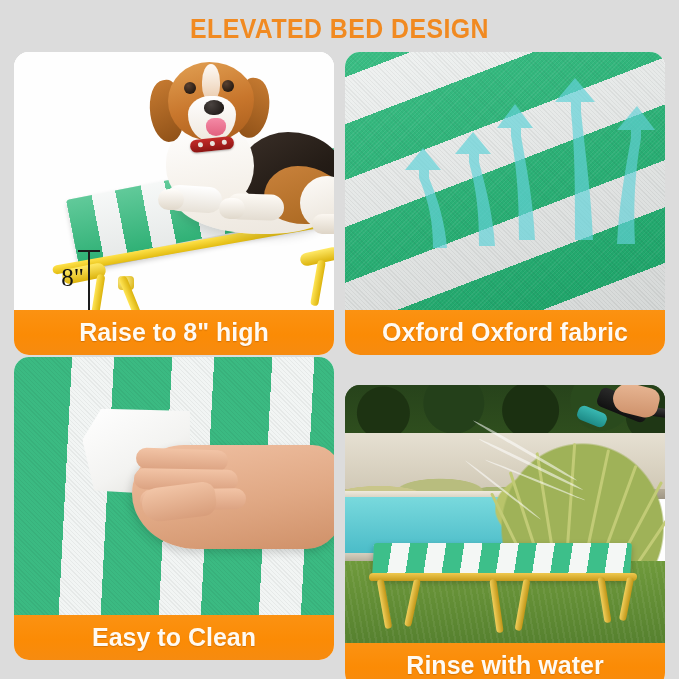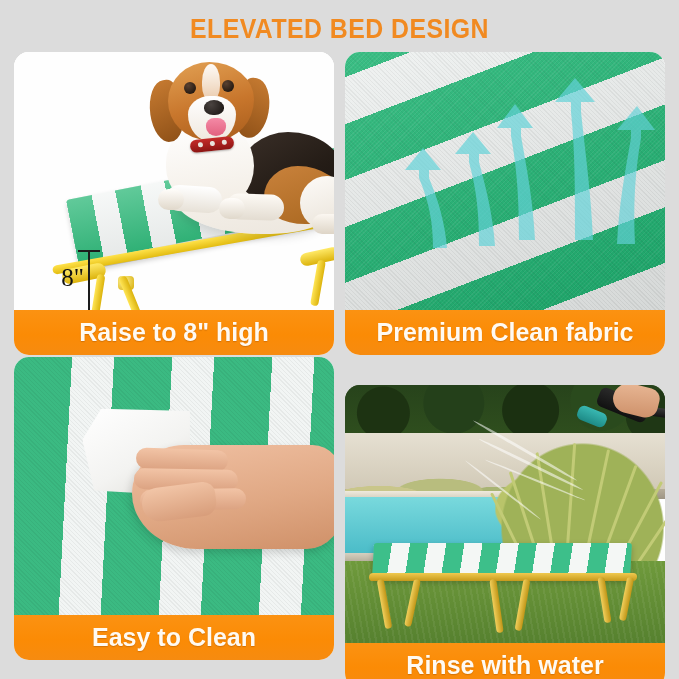--- a/index.html
+++ b/index.html
@@ -392,21 +392,21 @@
       <svg class="arrow" style="left:140px;top:40px;" width="70" height="150" viewBox="0 0 70 150">
         <path d="M34 148 C 34 106, 32 78, 26 44 L 26 36 L 12 36 L 30 12 L 48 36 L 36 36 L 36 44 C 42 78, 48 108, 50 148 Z" fill="#63d2d8" opacity="0.85"></path>
       </svg>
       <svg class="arrow" style="left:200px;top:16px;" width="74" height="174" viewBox="0 0 74 174">
         <path d="M30 172 C 30 122, 30 82, 26 44 L 26 34 L 10 34 L 30 10 L 50 34 L 36 34 L 36 44 C 40 82, 46 124, 48 172 Z" fill="#63d2d8" opacity="0.85"></path>
       </svg>
       <svg class="arrow" style="left:248px;top:42px;" width="72" height="152" viewBox="0 0 72 152">
         <path d="M24 150 C 26 110, 32 78, 38 44 L 38 36 L 24 36 L 44 12 L 62 36 L 48 36 L 48 44 C 42 78, 40 112, 42 150 Z" fill="#63d2d8" opacity="0.82"></path>
       </svg>
     </div>
-    <div class="banner">Premium Clean fabric</div>
+    <div class="banner">Oxford Oxford fabric</div>
   </div>
 
   <div class="panel" id="p3">
     <div class="stage">
       <div class="p3bg"></div>
       <div class="p3weave"></div>
 
       <div class="cloth"></div>
 
       <div class="hand"></div>

